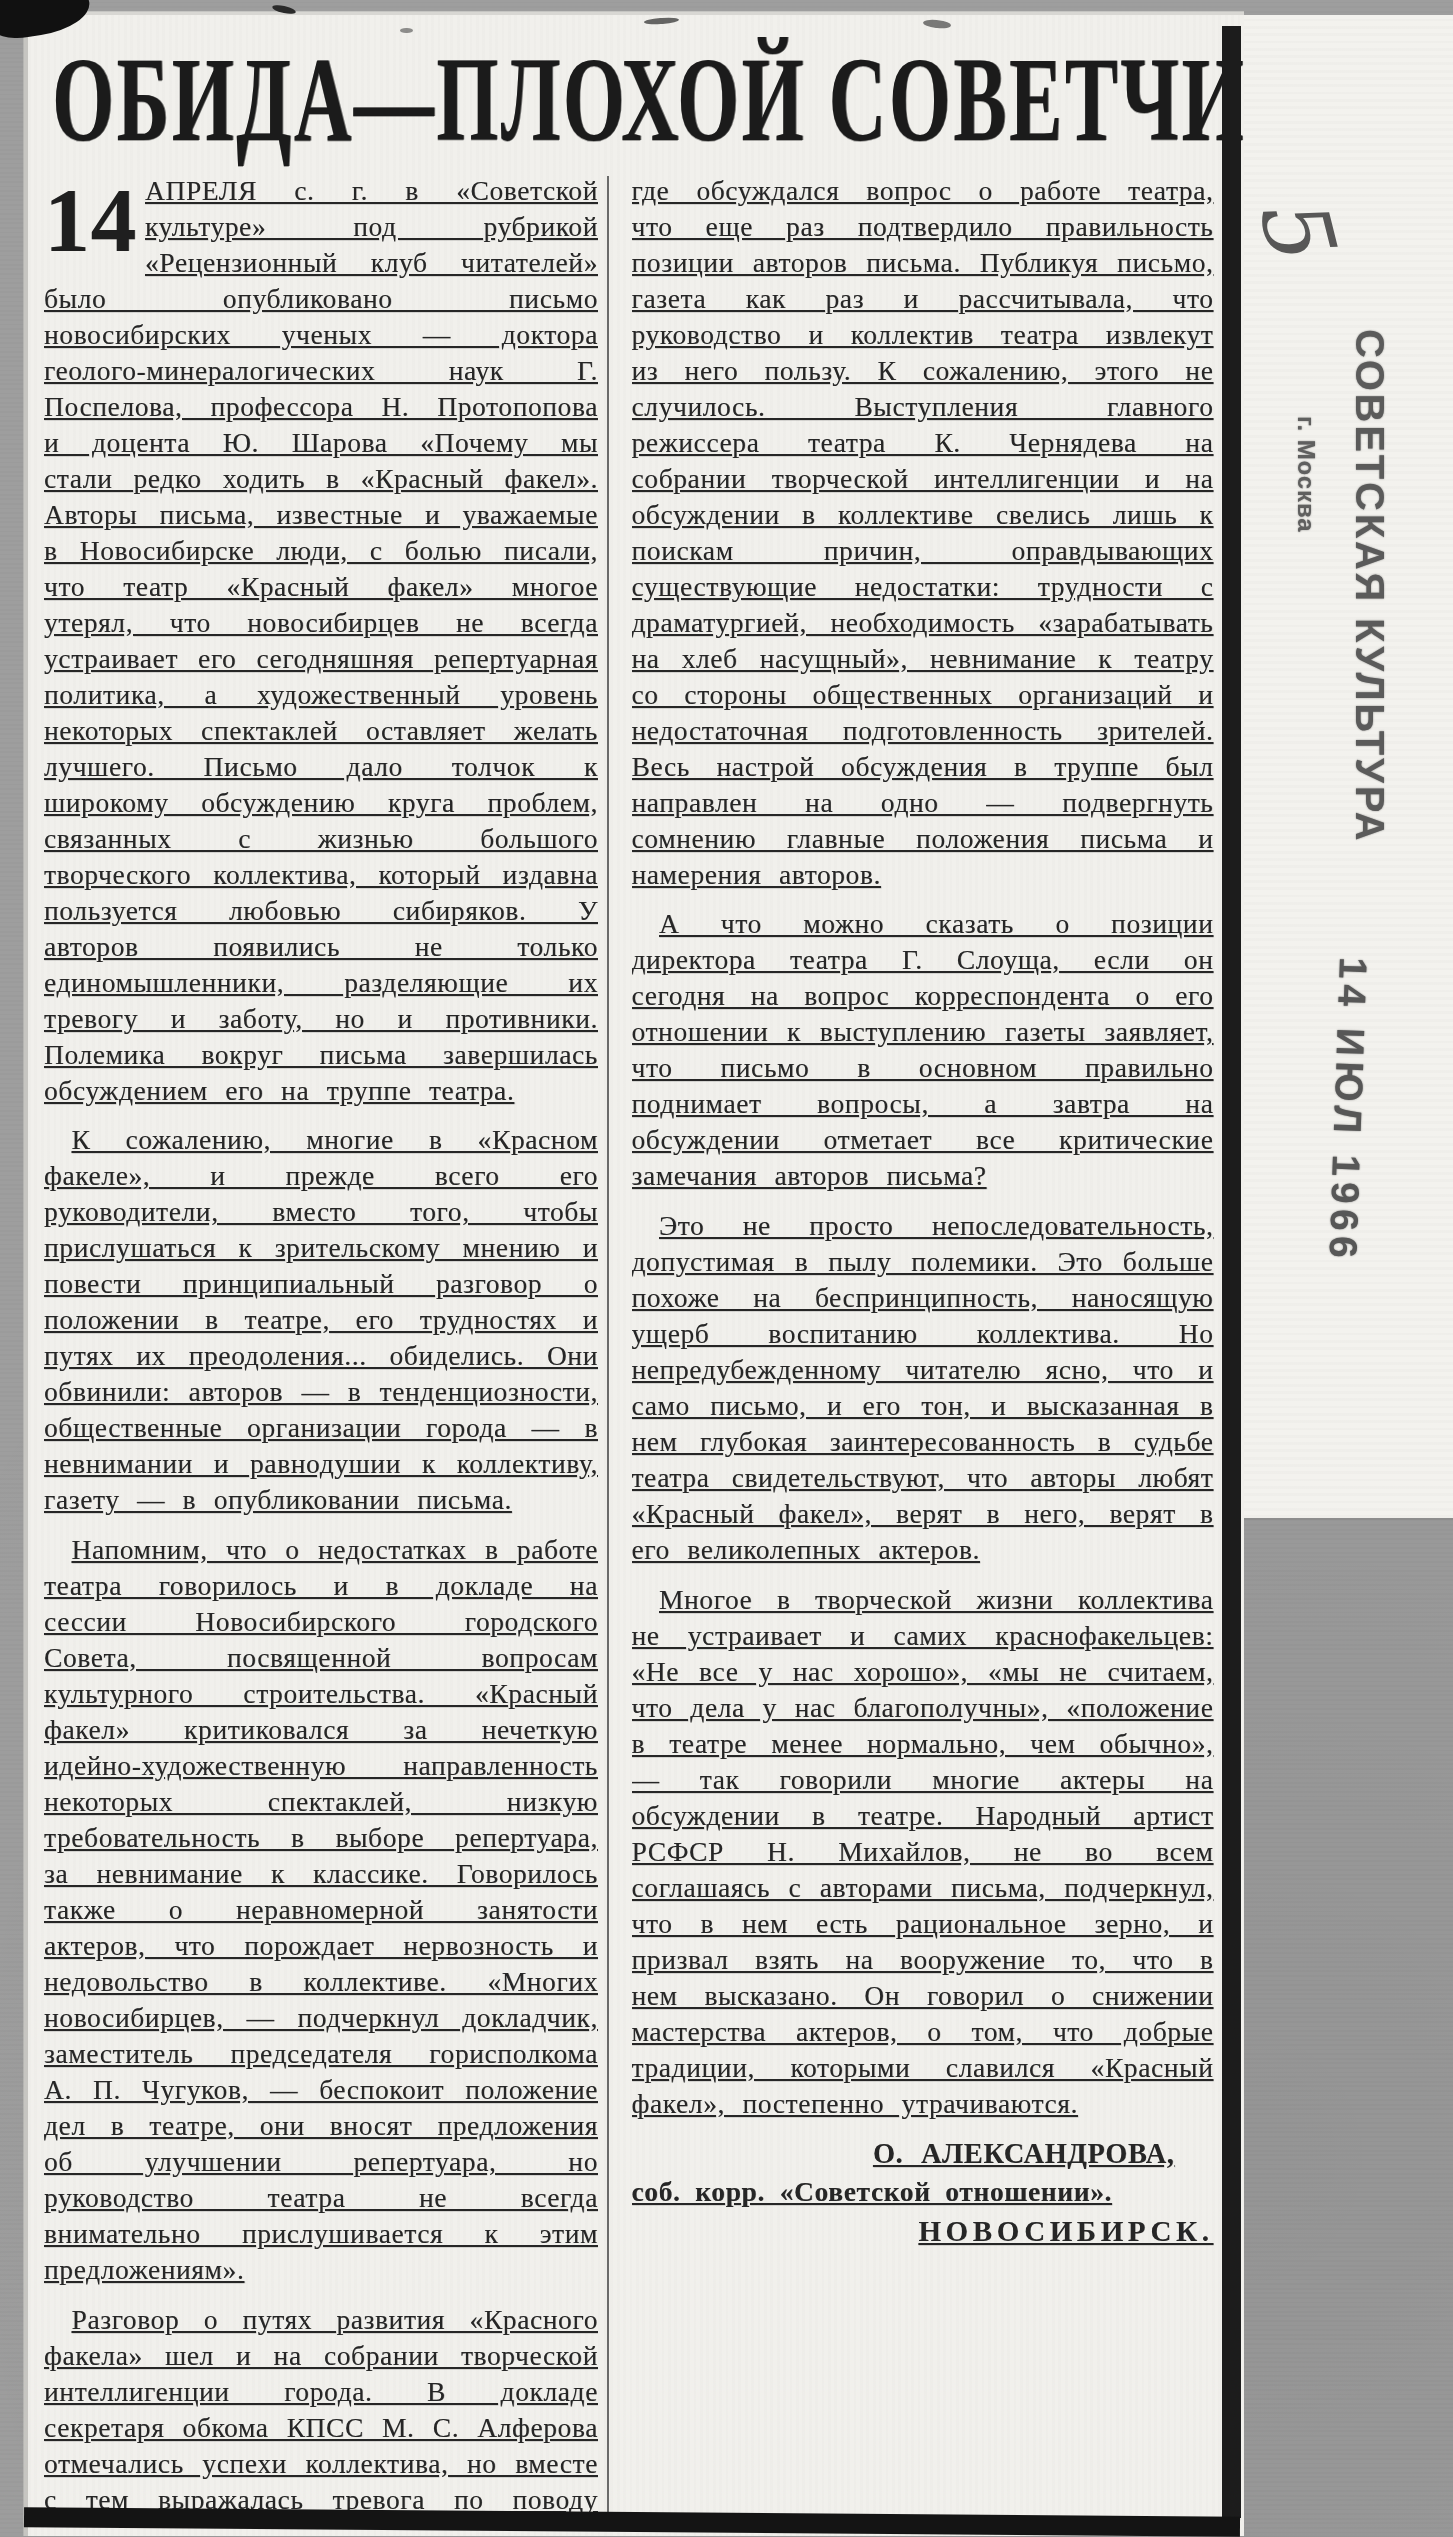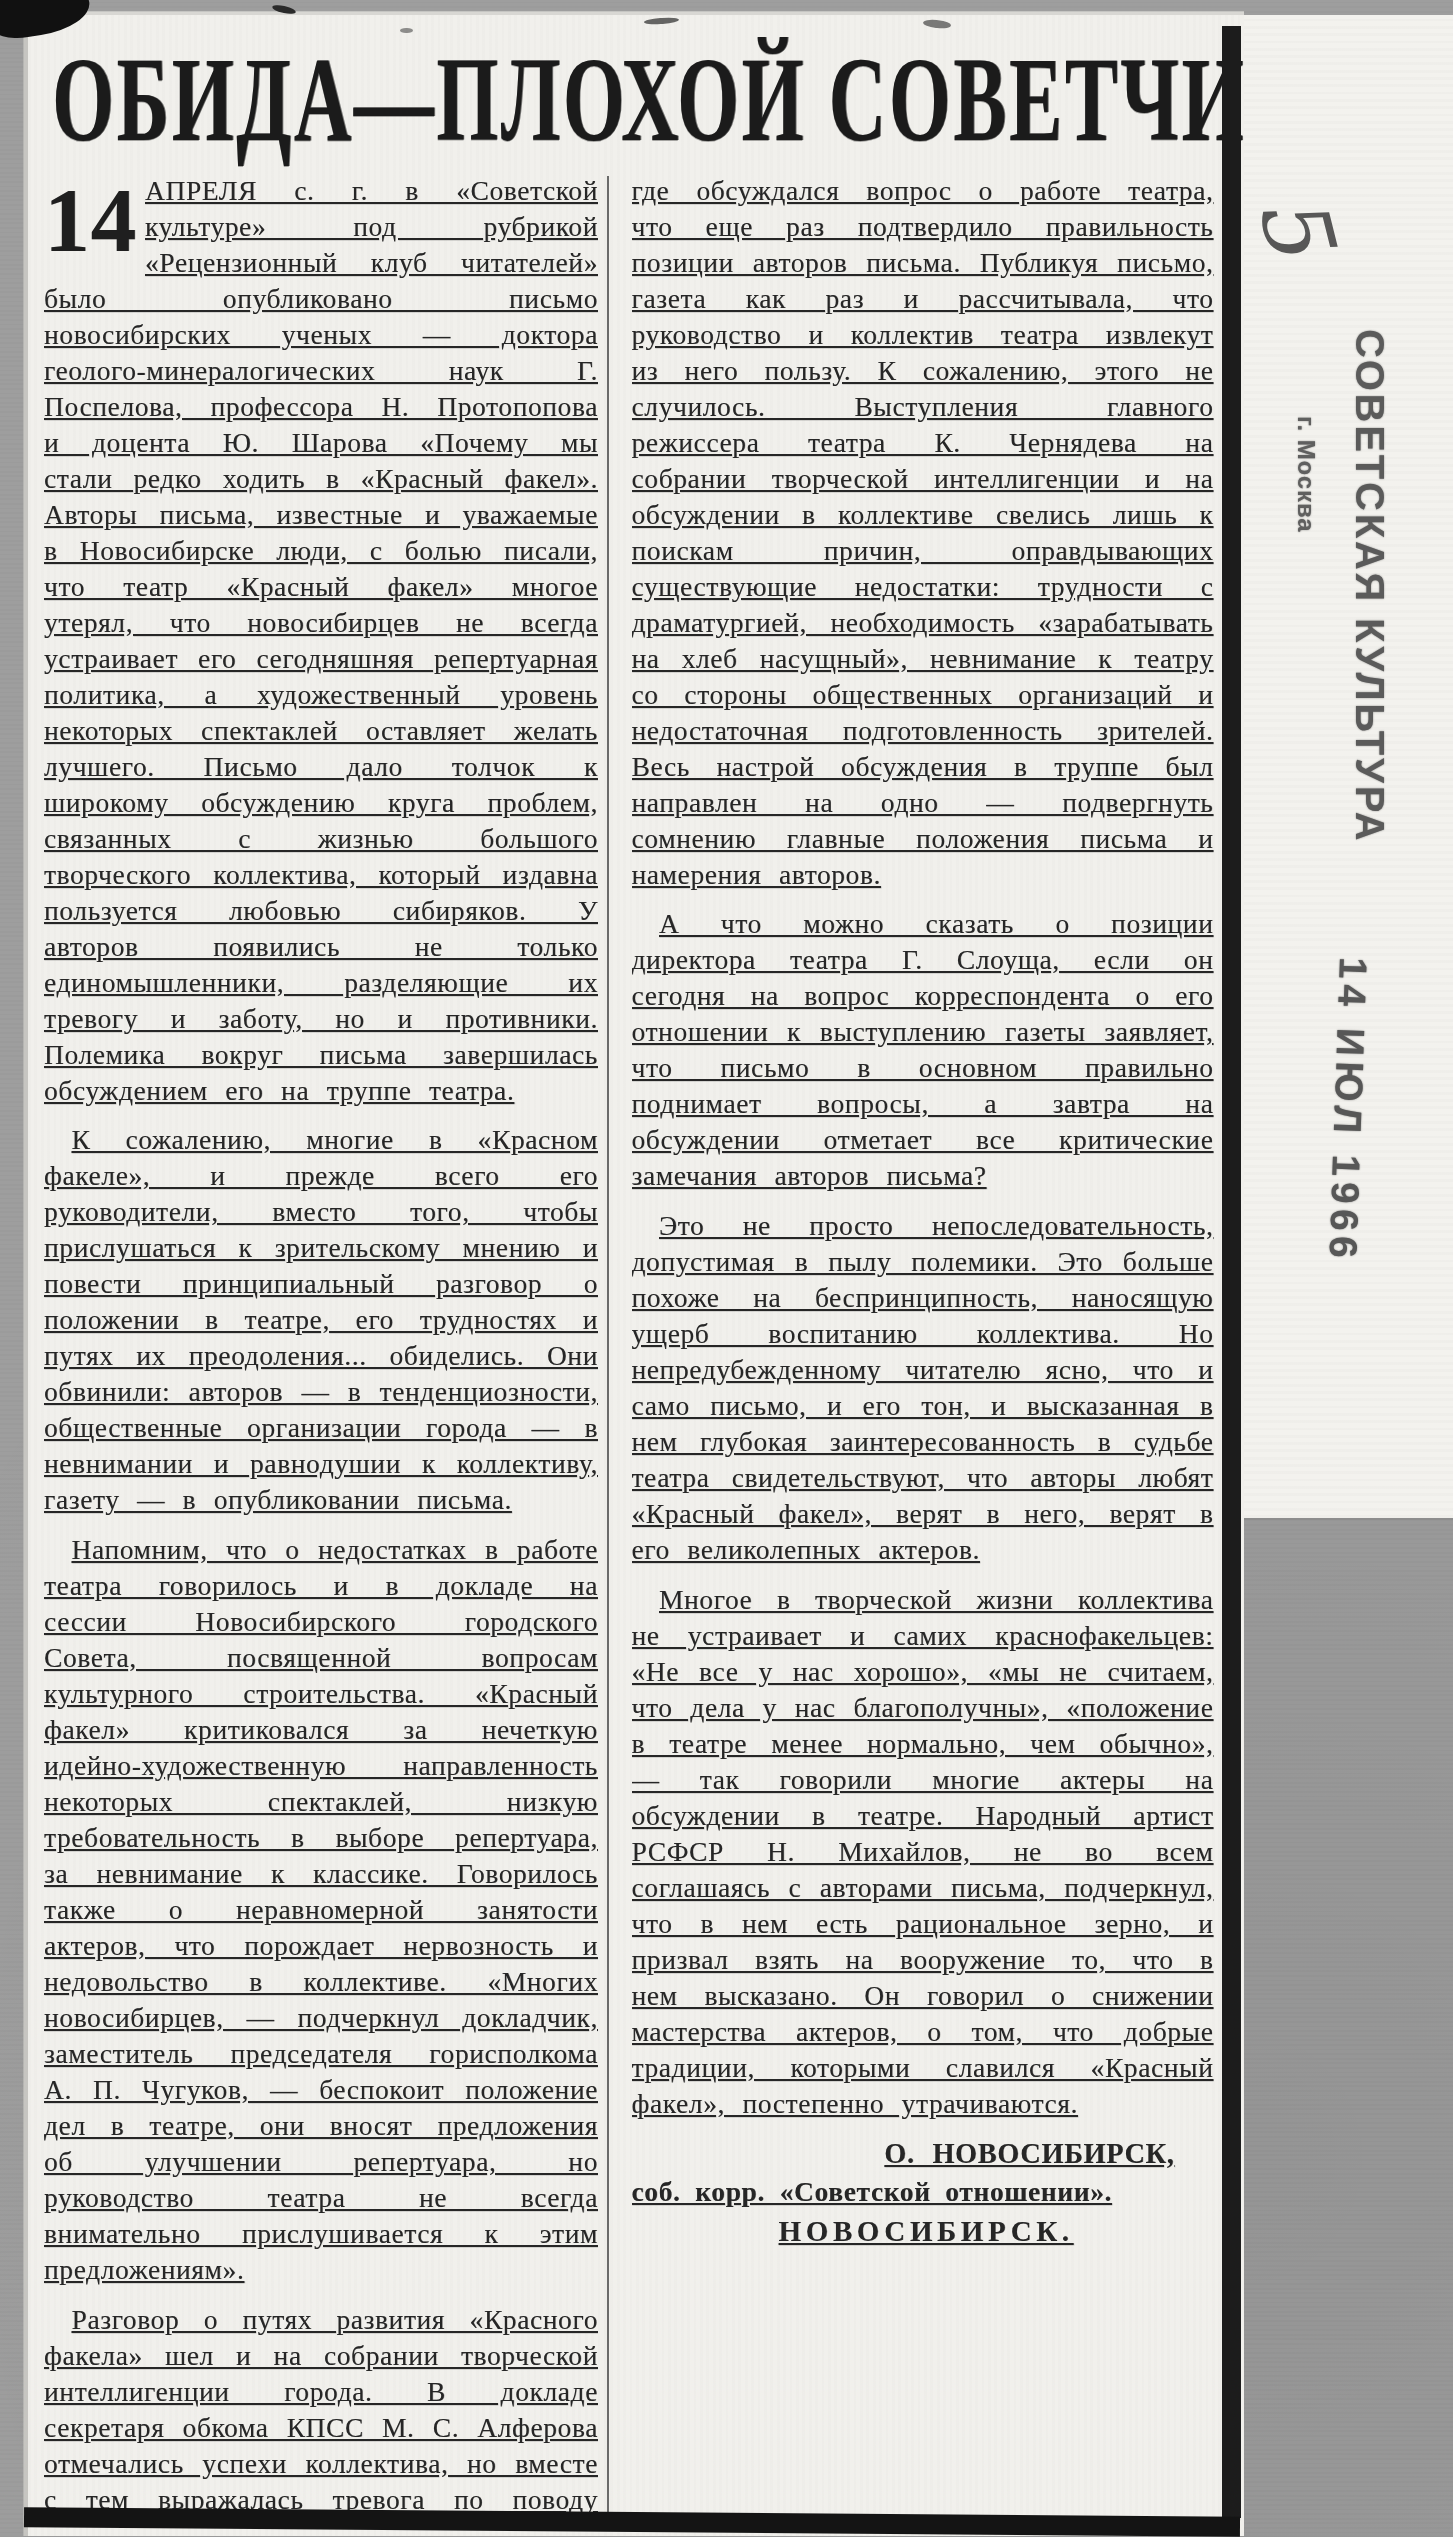--- a/index.html
+++ b/index.html
@@ -40,21 +40,21 @@
        text-shadow:0.4px 0.4px 0 rgba(30,30,30,.35);}
   .col1{left:16.5px;width:554px;}
   .col2{left:604px;width:582px;}
   .coldiv{position:absolute;left:579px;top:161px;width:2.8px;height:2345px;background:#4a4a4a;opacity:.8;}
   .col p{margin:0 0 13.8px 0;text-indent:27.5px;text-decoration:underline;}
   .col p.nofirst{text-indent:0;}
   .dropcap{float:left;width:81px;height:103px;font-size:92px;line-height:88px;font-weight:bold;
            text-indent:0;margin:3.7px 20px 0 0;color:#1f1f1f;}
   .sig-name{font-weight:bold;text-align:right;padding-right:39px;font-size:28.4px;margin:3.7px 0 1.8px 0 !important;text-indent:0 !important;}
   .sig-role{font-weight:bold;text-align:left;font-size:27.5px;word-spacing:7.3px;margin:0 0 3.7px 0 !important;text-indent:0 !important;}
-  .sig-city{font-weight:bold;text-align:center;font-size:29px;letter-spacing:4.6px;margin:0 !important;text-indent:7.3px !important;}
+  .sig-city{font-weight:bold;text-align:right;font-size:29px;letter-spacing:4.6px;margin:0 !important;text-indent:7.3px !important;}
 
   .stamp{position:absolute;transform-origin:top left;font-family:"Liberation Sans",sans-serif;
          font-weight:bold;color:#474747;text-shadow:0 0 1.8px rgba(60,60,60,.7);white-space:nowrap;}
   .stamp-main{left:148px;top:314px;width:578px;font-size:40px;letter-spacing:2.8px;transform:rotate(90deg);opacity:.88;}
   .stamp-city{left:76px;top:401px;width:147px;font-size:24px;letter-spacing:0.9px;transform:rotate(90deg);opacity:.85;}
   .stamp-date{left:131px;top:943px;width:275px;font-size:39px;letter-spacing:5.5px;transform:rotate(92deg);opacity:.9;}
   .hand-note{position:absolute;left:24px;top:163px;font-size:92px;color:#3d3d3d;
              font-family:"DejaVu Serif",serif;transform:rotate(76deg) skewX(-12deg);opacity:.85;}
 </style>
 </head>
@@ -77,21 +77,21 @@
       <p>Разговор о путях развития «Красного факела» шел и на собрании творческой интеллигенции города. В докладе секретаря обкома КПСС М. С. Алферова отмечались успехи коллектива, но вместе с тем выражалась тревога по поводу качества некоторых спектаклей, недостатков в репертуарной политике; эти же замечания высказывались и на бюро Железнодорожного райкома КПСС,</p>
     </div>
 
     <div class="coldiv"></div>
 
     <div class="col col2">
       <p class="nofirst">где обсуждался вопрос о работе театра, что еще раз подтвердило правильность позиции авторов письма. Публикуя письмо, газета как раз и рассчитывала, что руководство и коллектив театра извлекут из него пользу. К сожалению, этого не случилось. Выступления главного режиссера театра К. Чернядева на собрании творческой интеллигенции и на обсуждении в коллективе свелись лишь к поискам причин, оправдывающих существующие недостатки: трудности с драматургией, необходимость «зарабатывать на хлеб насущный», невнимание к театру со стороны общественных организаций и недостаточная подготовленность зрителей. Весь настрой обсуждения в труппе был направлен на одно — подвергнуть сомнению главные положения письма и намерения авторов.</p>
       <p>А что можно сказать о позиции директора театра Г. Слоуща, если он сегодня на вопрос корреспондента о его отношении к выступлению газеты заявляет, что письмо в основном правильно поднимает вопросы, а завтра на обсуждении отметает все критические замечания авторов письма?</p>
       <p>Это не просто непоследовательность, допустимая в пылу полемики. Это больше похоже на беспринципность, наносящую ущерб воспитанию коллектива. Но непредубежденному читателю ясно, что и само письмо, и его тон, и высказанная в нем глубокая заинтересованность в судьбе театра свидетельствуют, что авторы любят «Красный факел», верят в него, верят в его великолепных актеров.</p>
       <p>Многое в творческой жизни коллектива не устраивает и самих краснофакельцев: «Не все у нас хорошо», «мы не считаем, что дела у нас благополучны», «положение в театре менее нормально, чем обычно», — так говорили многие актеры на обсуждении в театре. Народный артист РСФСР Н. Михайлов, не во всем соглашаясь с авторами письма, подчеркнул, что в нем есть рациональное зерно, и призвал взять на вооружение то, что в нем высказано. Он говорил о снижении мастерства актеров, о том, что добрые традиции, которыми славился «Красный факел», постепенно утрачиваются.</p>
-      <p class="sig-name">О. НОВОСИБИРСК,</p>
+      <p class="sig-name">О. АЛЕКСАНДРОВА,</p>
       <p class="sig-role">соб. корр. «Советской отношении».</p>
       <p class="sig-city">НОВОСИБИРСК.</p>
     </div>
   </div>
 
   <div class="paper-strip">
     <div class="hand-note">5</div>
     <div class="stamp stamp-main">СОВЕТСКАЯ КУЛЬТУРА</div>
     <div class="stamp stamp-city">г. Москва</div>
     <div class="stamp stamp-date">14 ИЮЛ 1966</div>

